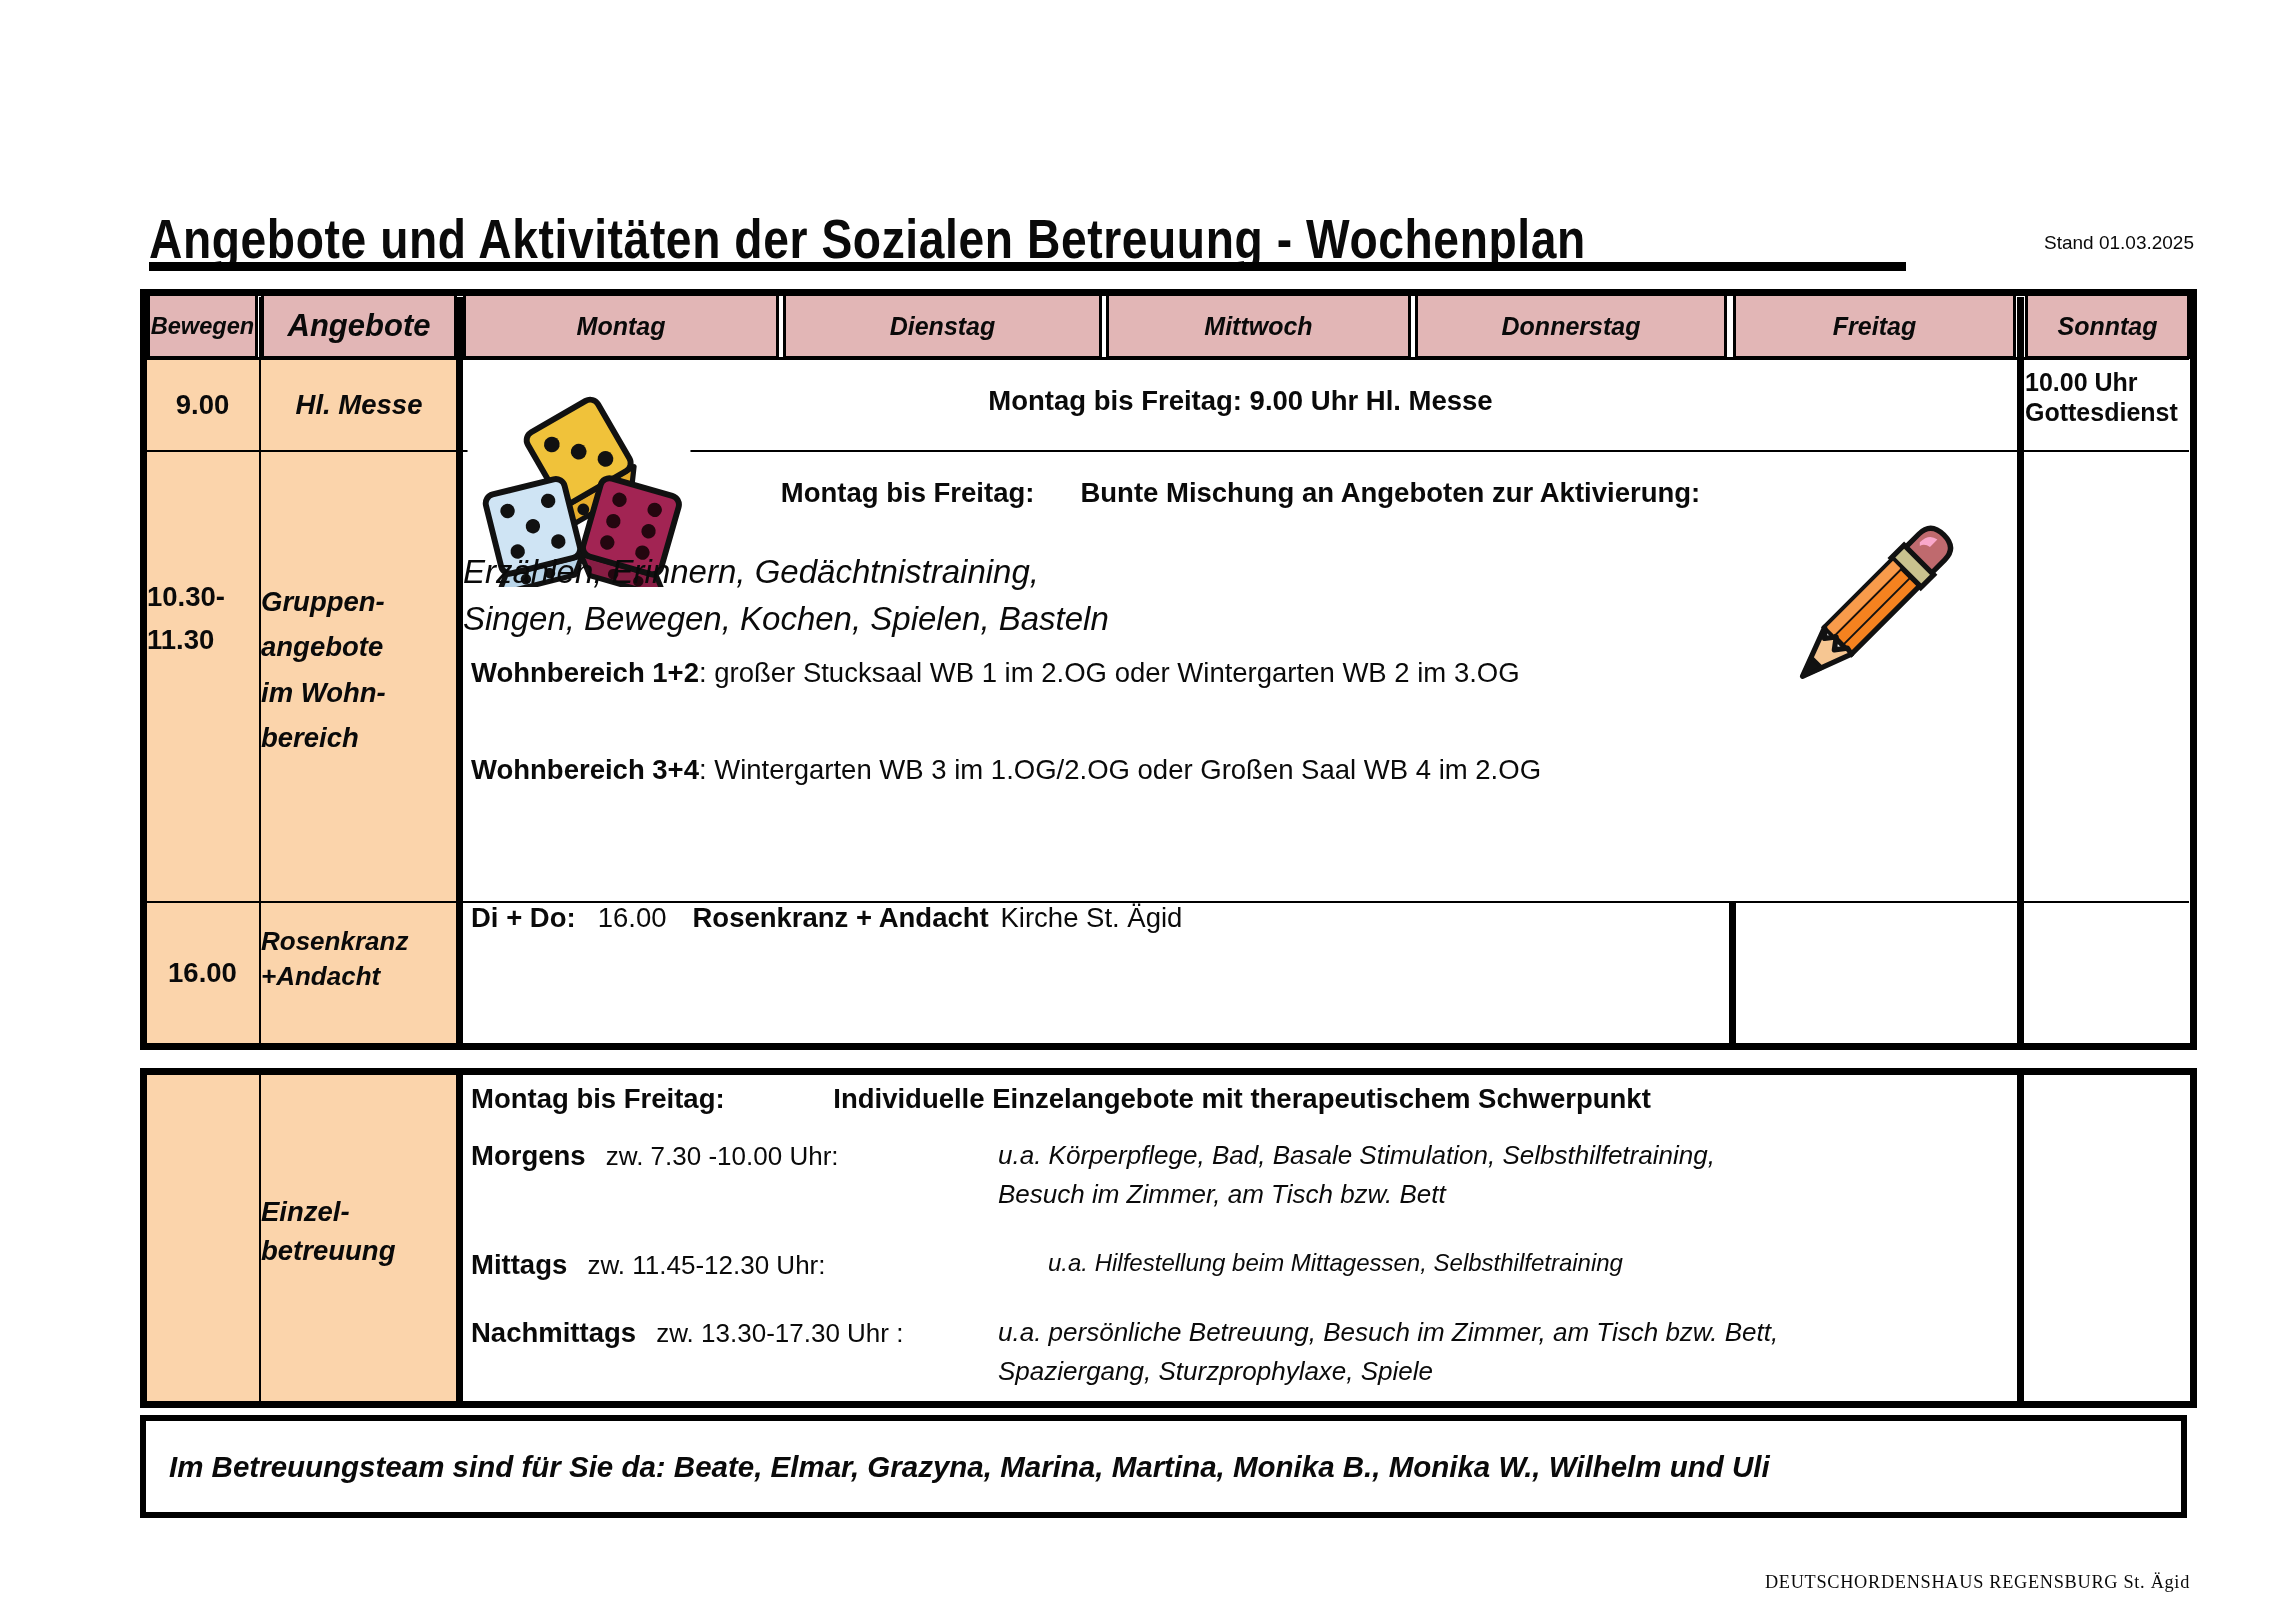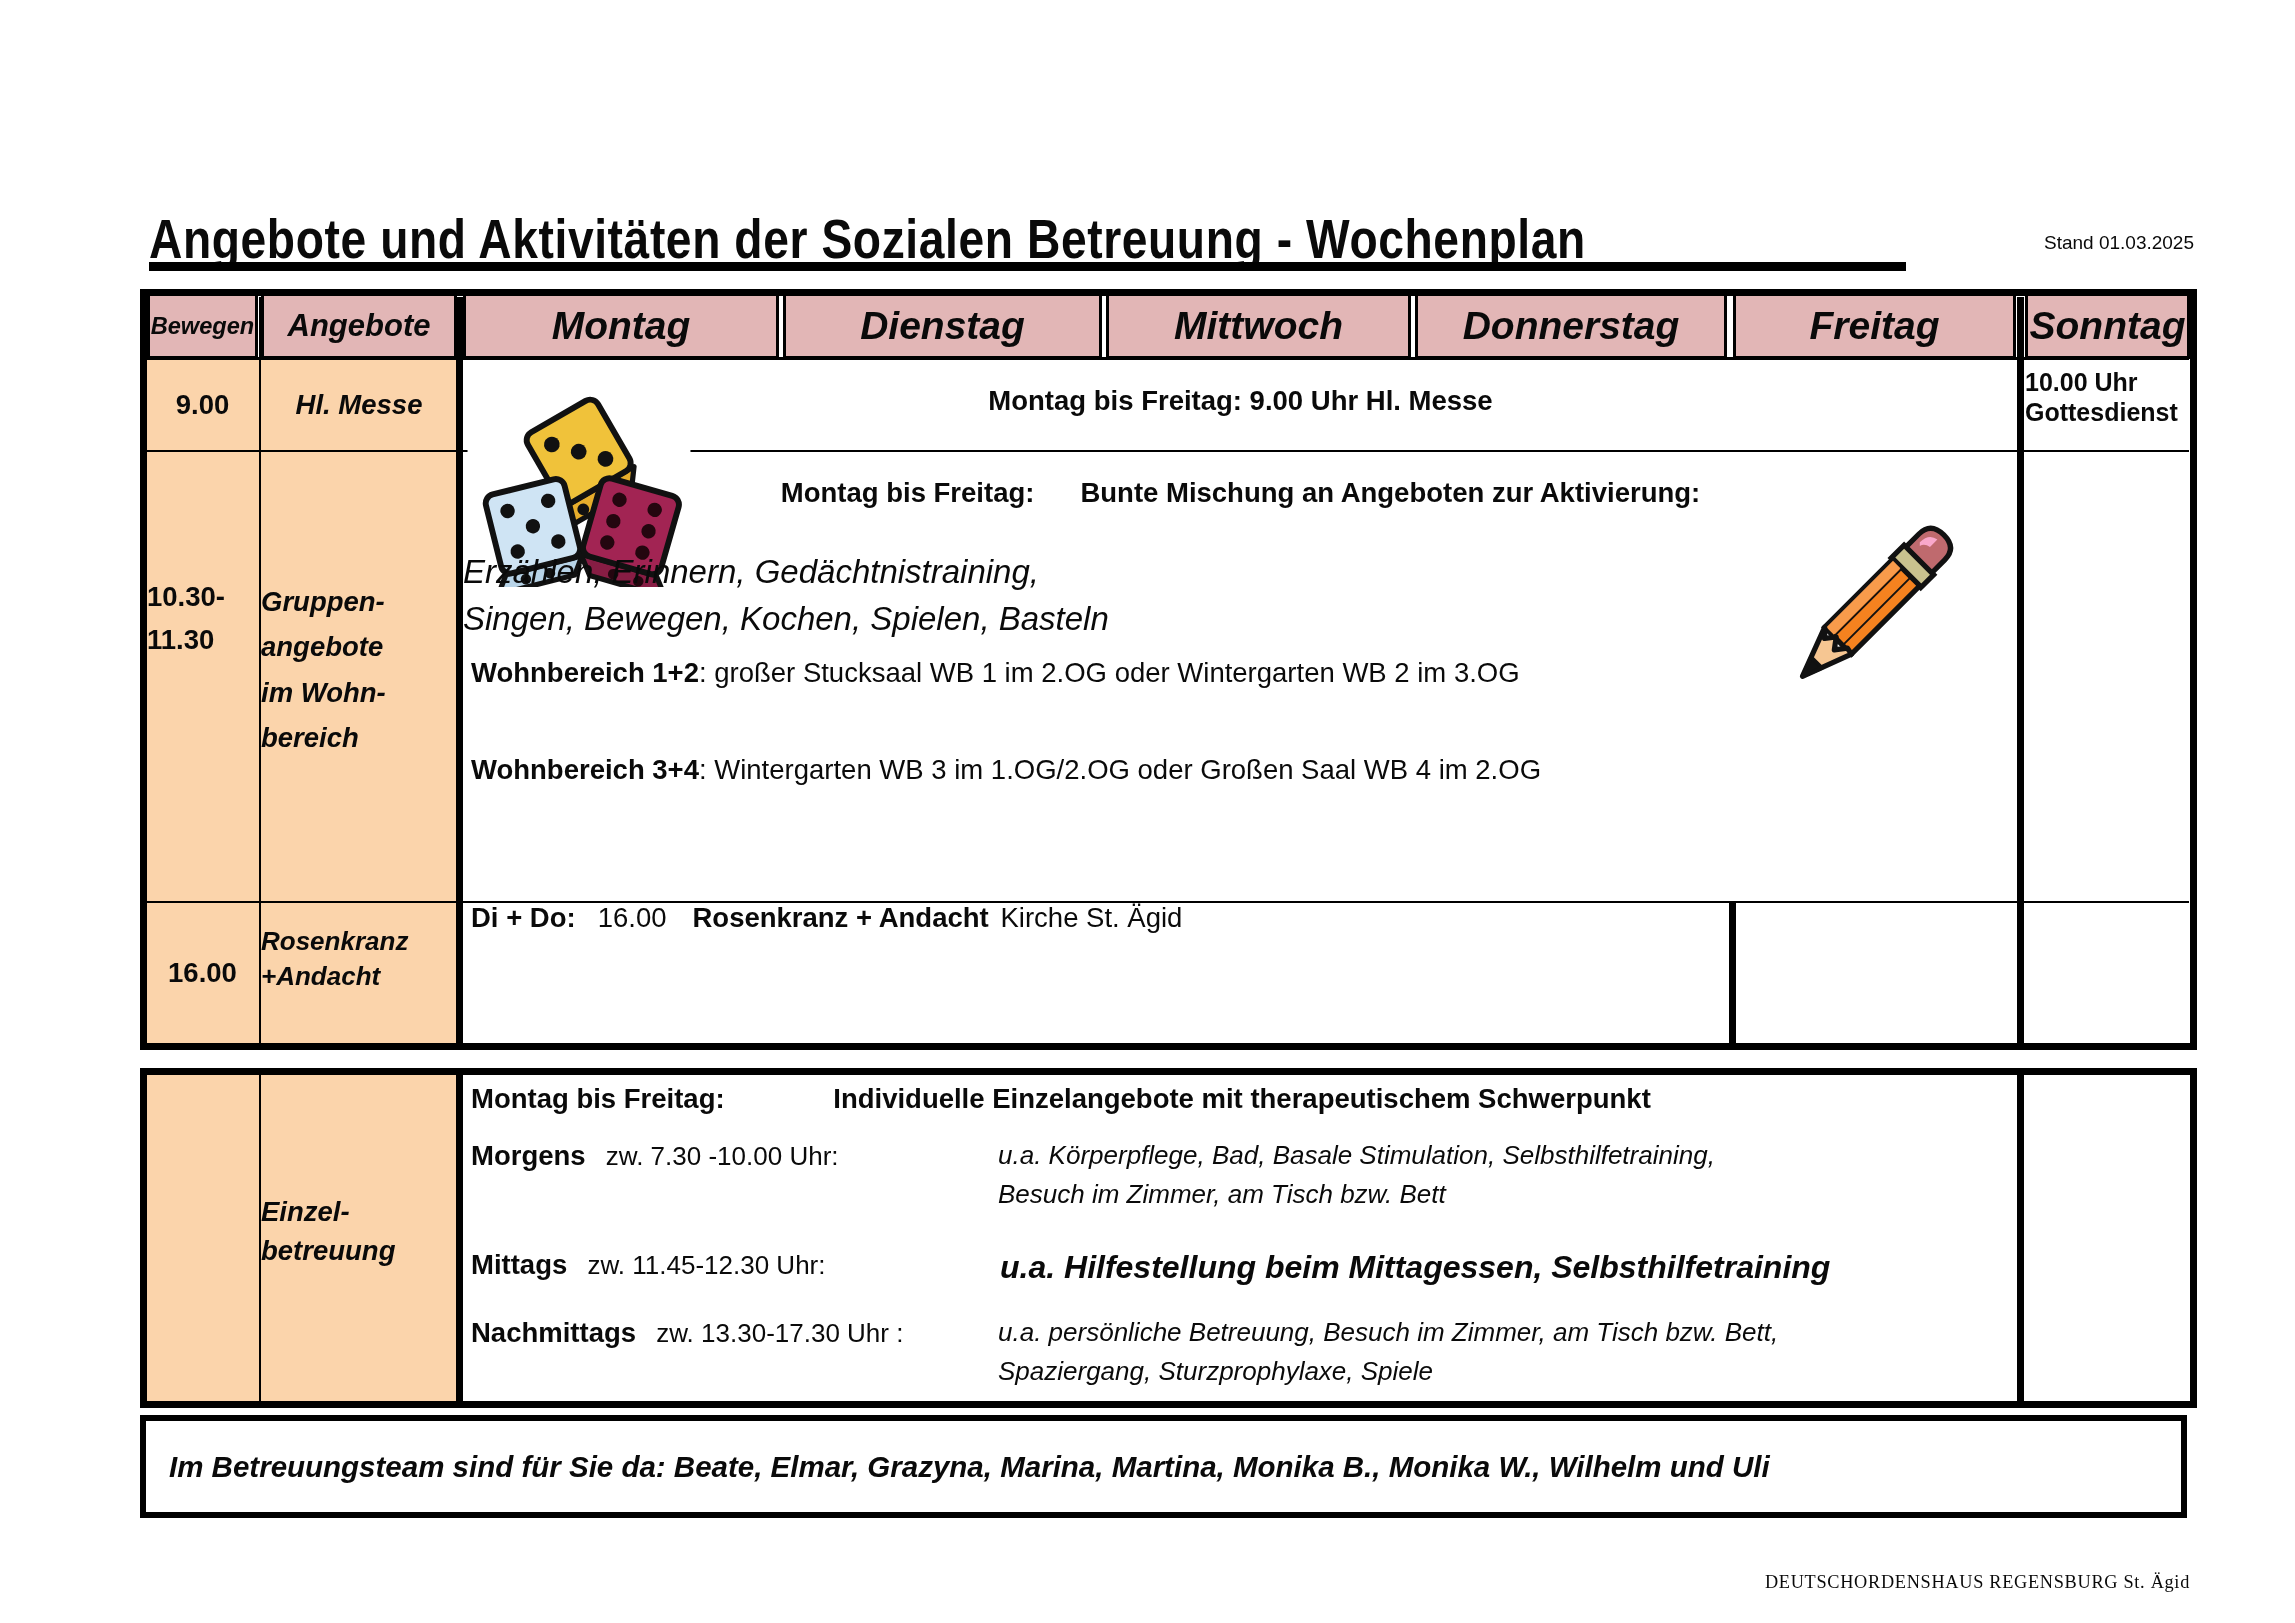--- a/index.html
+++ b/index.html
@@ -17,21 +17,21 @@
   .hline{position:absolute;background:#000;z-index:1;}
   .vline{position:absolute;background:#000;z-index:1;}
   .outerbox{position:absolute;border:7.2px solid #000;box-sizing:border-box;background:transparent;z-index:1;}
   
   .hcell{
     position:absolute;top:293px;height:66px;box-sizing:border-box;
     border:3.3px solid #000;background:#e2b6b6;z-index:2;
     display:flex;align-items:center;justify-content:center;
     font-weight:700;font-style:italic;
   }
-  .daysize{font-size:39px;}
+  .daysize{font-size:25px;}
   
   .peach{position:absolute;background:#fbd4ab;z-index:0;}
   
   .txt{position:absolute;z-index:4;}
   .clipart{position:absolute;z-index:3;}
   .title{
     font-size:55px;font-weight:700;white-space:nowrap;
     transform:scaleX(.84);transform-origin:left center;letter-spacing:0.7px;
   }
   .footerserif{font-family:"Liberation Serif", serif;font-size:18.3px;letter-spacing:0.7px;}
@@ -204,21 +204,21 @@
   <span class="b" style="font-size:27.5px;">Morgens</span>
   <span style="margin-left:13px;">zw. 7.30 -10.00 Uhr:</span>
 </div>
 <div class="txt i nw" style="left:998px;top:1140px;font-size:26px;">u.a. Körperpflege, Bad, Basale Stimulation, Selbsthilfetraining,</div>
 <div class="txt i nw" style="left:998px;top:1179px;font-size:26px;">Besuch im Zimmer, am Tisch bzw. Bett</div>
 
 <div class="txt nw" style="left:471px;top:1249px;font-size:26px;">
   <span class="b" style="font-size:27.5px;">Mittags</span>
   <span style="margin-left:13px;">zw. 11.45-12.30 Uhr:</span>
 </div>
-<div class="txt i nw" style="left:1000px;top:1249px;font-size:32px;font-weight:bold;">u.a. Hilfestellung beim Mittagessen, Selbsthilfetraining</div>
+<div class="txt i nw" style="left:1048px;top:1249px;font-size:24px;">u.a. Hilfestellung beim Mittagessen, Selbsthilfetraining</div>
 
 <div class="txt nw" style="left:471px;top:1317px;font-size:26px;">
   <span class="b" style="font-size:27.5px;">Nachmittags</span>
   <span style="margin-left:13px;margin-top:16px;">zw. 13.30-17.30 Uhr :</span>
 </div>
 <div class="txt i nw" style="left:998px;top:1317px;font-size:26px;">u.a. persönliche Betreuung, Besuch im Zimmer, am Tisch bzw. Bett,</div>
 <div class="txt i nw" style="left:998px;top:1356px;font-size:26px;">Spaziergang, Sturzprophylaxe, Spiele</div>
 
 <div class="outerbox" style="left:140px;top:1415px;width:2047px;height:103px;border-width:6.5px;"></div>
 <div class="txt b i nw" style="left:169px;top:1415px;height:104px;display:flex;align-items:center;font-size:29.5px;">Im Betreuungsteam sind für Sie da: Beate, Elmar, Grazyna, Marina, Martina, Monika B., Monika W., Wilhelm und Uli</div>

